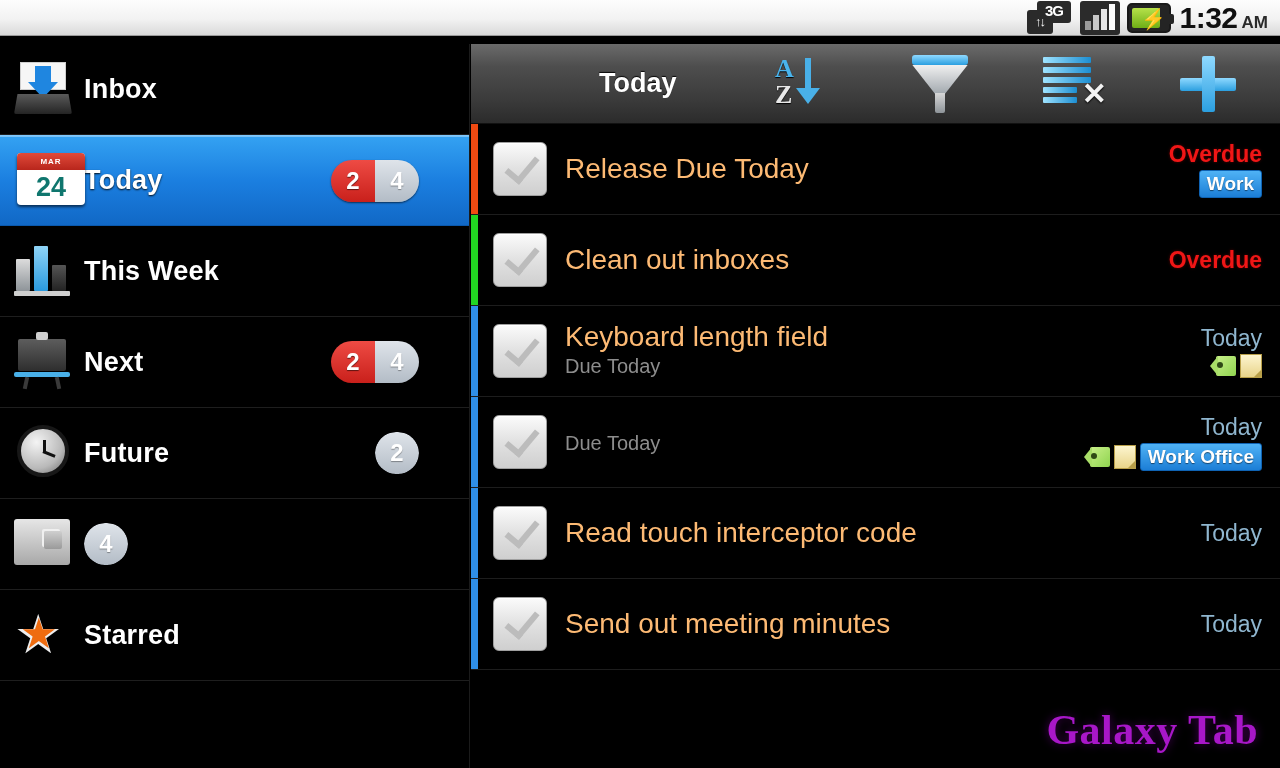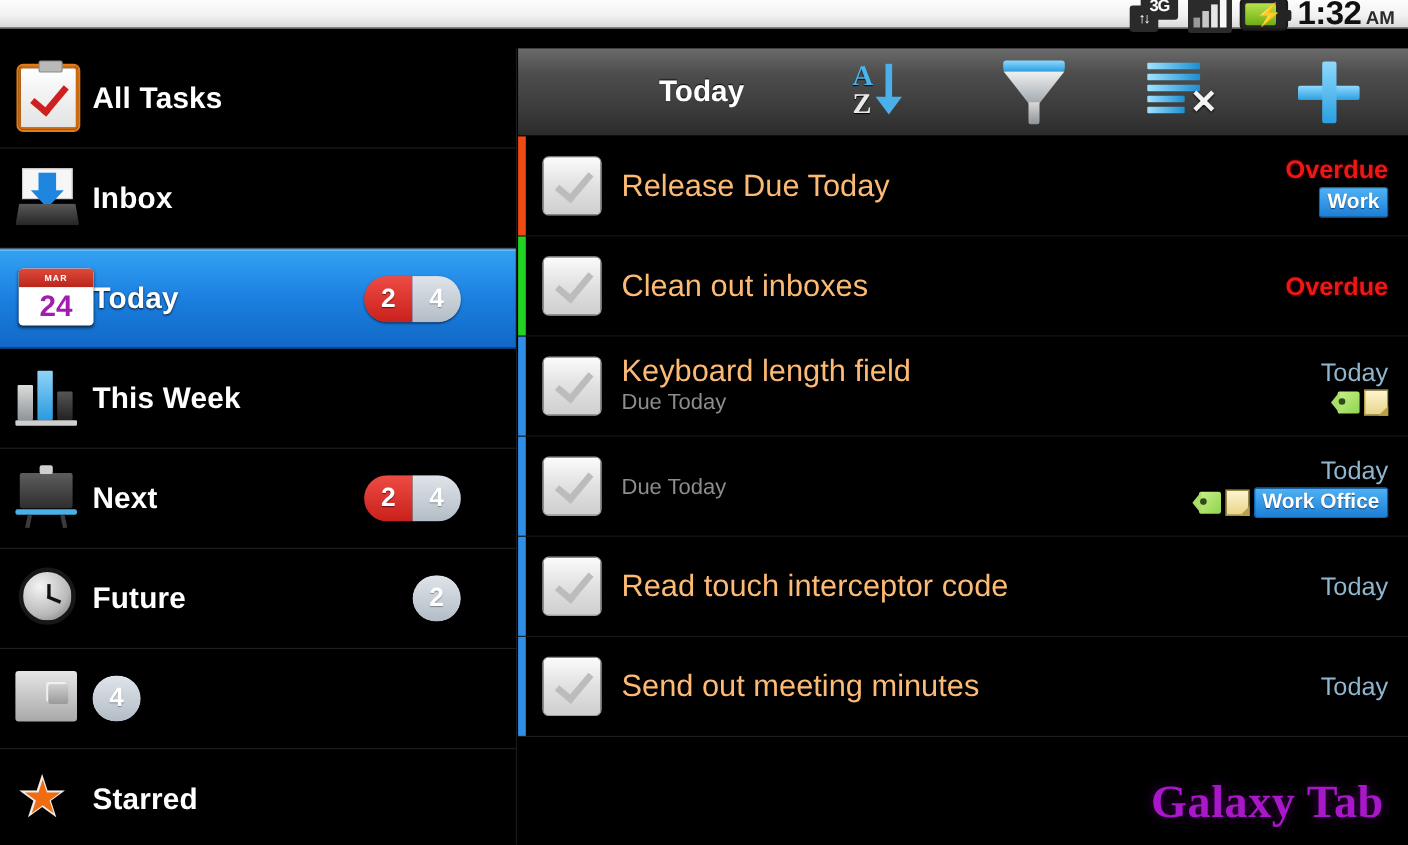--- a/index.html
+++ b/index.html
@@ -6,21 +6,21 @@
   html, body {
     width:1280px; height:768px;
     background:#000;
     font-family:"Liberation Sans", sans-serif;
     overflow:hidden;
   }
   #screen { position:relative; width:1280px; height:768px; background:#000; }
 
   
   .statusbar{
-    position:absolute; top:0; left:0; width:1280px; height:26px;
+    position:absolute; top:0; left:0; width:1280px; height:36px;
     background:linear-gradient(180deg,#fdfdfd 0%,#f2f2f2 55%,#d9d9d9 100%);
     border-bottom:1px solid #9a9a9a;
     display:flex; align-items:center; justify-content:flex-end;
     padding-right:12px; gap:7px;
   }
   .icon3g{ width:46px; height:34px; position:relative; }
   .icon3g .blk{
     position:absolute; background:#2a2a2a; border-radius:3px;
   }
   .icon3g .b1{ left:10px; top:0px; width:34px; height:22px; }
@@ -102,21 +102,21 @@
   .ic-inbox .tray{position:absolute;left:0;bottom:0;width:58px;height:20px;
      background:linear-gradient(180deg,#5a5a5a,#242424);border-radius:2px;
      clip-path:polygon(6% 0,94% 0,100% 100%,0 100%);}
   .ic-inbox .arw{position:absolute;left:21px;top:4px;width:16px;height:18px;background:#1f86e0;}
   .ic-inbox .arw:after{content:"";position:absolute;left:-7px;top:16px;border-left:15px solid transparent;
      border-right:15px solid transparent;border-top:16px solid #1f86e0;}
   .ic-cal{width:68px;height:52px;background:#fff;border-radius:4px;position:relative;
      margin:3px 0 0 3px;box-shadow:0 2px 3px rgba(0,0,0,.6);overflow:hidden;}
   .ic-cal .hdr{height:17px;background:linear-gradient(180deg,#e04a3a,#b8261c);
      color:#fff;font-size:8px;font-weight:bold;text-align:center;line-height:17px;letter-spacing:1px;}
-  .ic-cal .day{font-size:27px;font-weight:bold;color:#a21caf;text-align:center;line-height:34px;}
+  .ic-cal .day{font-size:27px;font-weight:bold;color:#0f766e;text-align:center;line-height:34px;}
   .ic-chart{width:56px;height:52px;position:relative;margin-top:4px;}
   .ic-chart i{position:absolute;bottom:5px;display:block;border-radius:1px;}
   .ic-chart i:nth-child(1){left:2px;width:14px;height:32px;background:linear-gradient(180deg,#dcdcdc,#8e9499);}
   .ic-chart i:nth-child(2){left:20px;width:14px;height:45px;background:linear-gradient(180deg,#8fd4f7,#2a9adf);}
   .ic-chart i:nth-child(3){left:38px;width:14px;height:26px;background:linear-gradient(180deg,#555,#222);}
   .ic-chart .base{position:absolute;left:0;bottom:0;width:56px;height:5px;background:#cfcfcf;border-radius:1px;}
   .ic-easel{width:56px;height:54px;position:relative;margin-top:4px;}
   .ic-easel .board{position:absolute;left:4px;top:4px;width:48px;height:32px;
      background:linear-gradient(180deg,#5d5d5d,#2e2e2e);border-radius:2px;}
   .ic-easel .board:before{content:"";position:absolute;left:18px;top:-7px;width:12px;height:8px;background:#cfcfcf;border-radius:2px;}
@@ -262,26 +262,20 @@
         <div class="bolt">⚡</div>
     </div>
     <div class="clock">
       <span class="t">1:32</span>
       <span class="ampm">AM</span>
     </div>
   </div>
 
   <div class="sidebar">
 
-    <div class="nav-item">
-      <div class="nav-ico">
-          <div class="ic-clipboard"></div>
-        </div>
-      <div class="nav-label">All Tasks</div>
-    </div>
 
     <div class="nav-item">
       <div class="nav-ico">
         <div class="ic-inbox">
             <div class="paper"></div>
             <div class="arw"></div>
             <div class="tray"></div>
           </div>
       </div>
       <div class="nav-label">Inbox</div>

